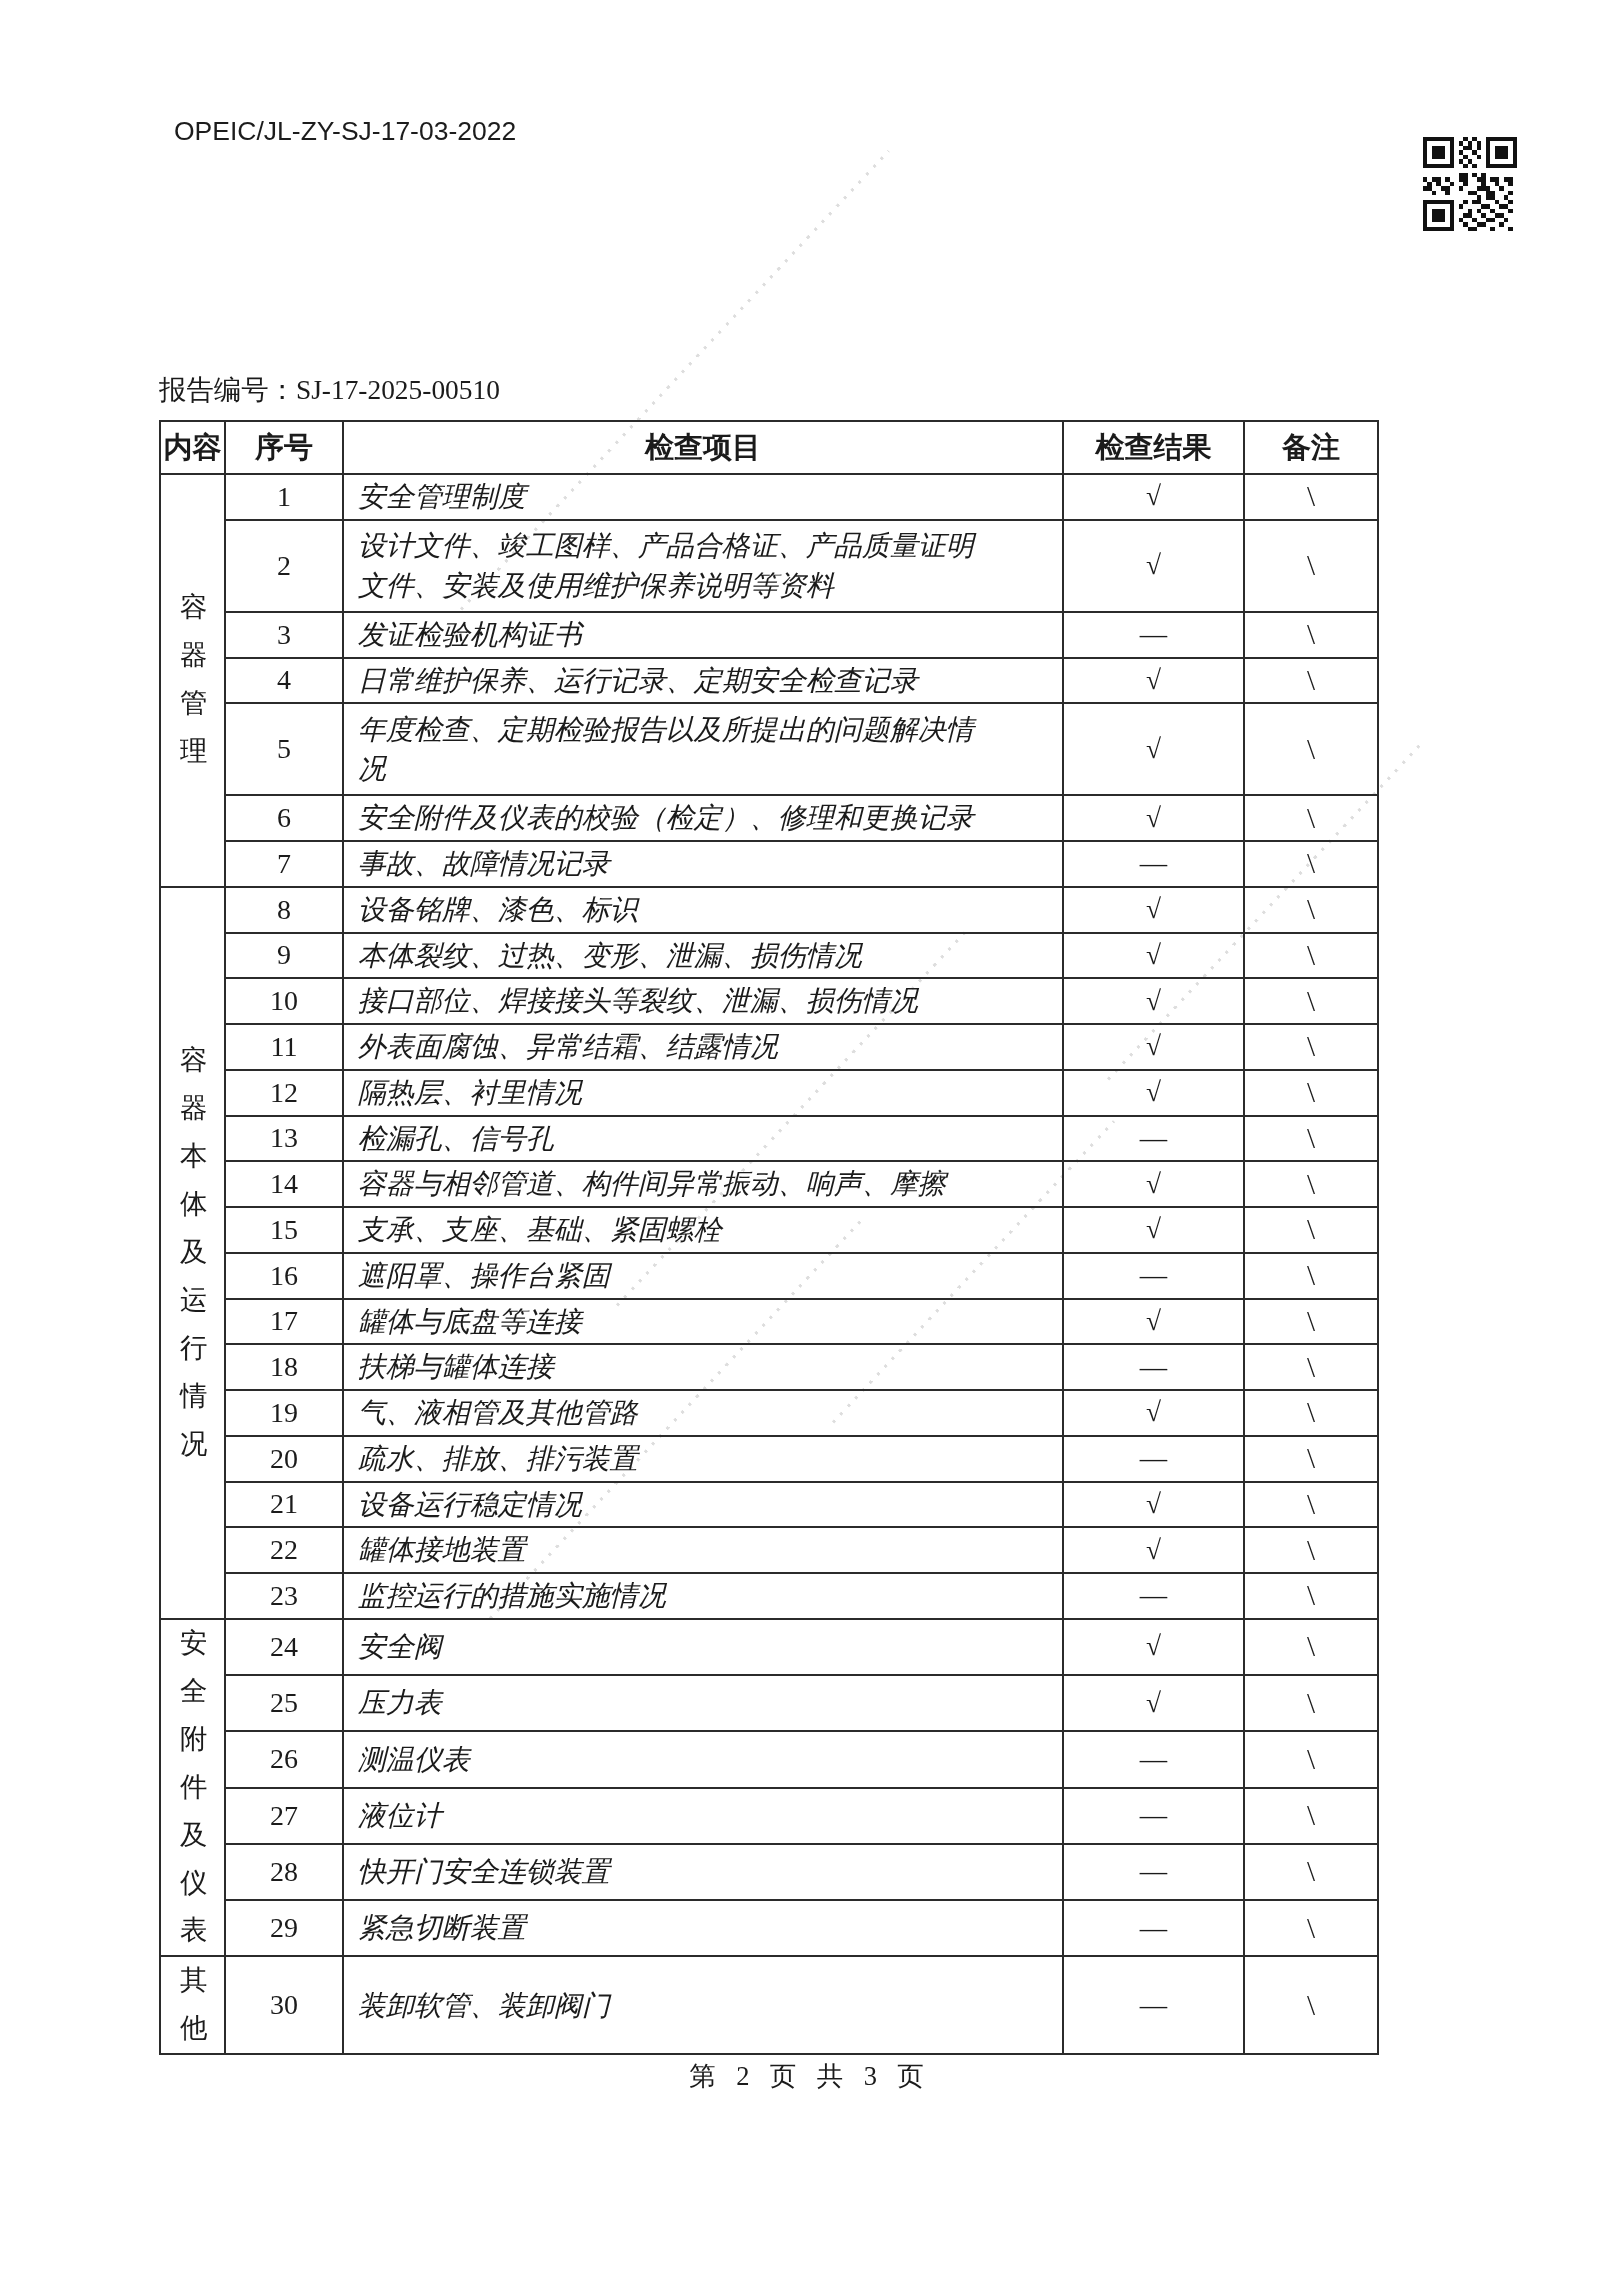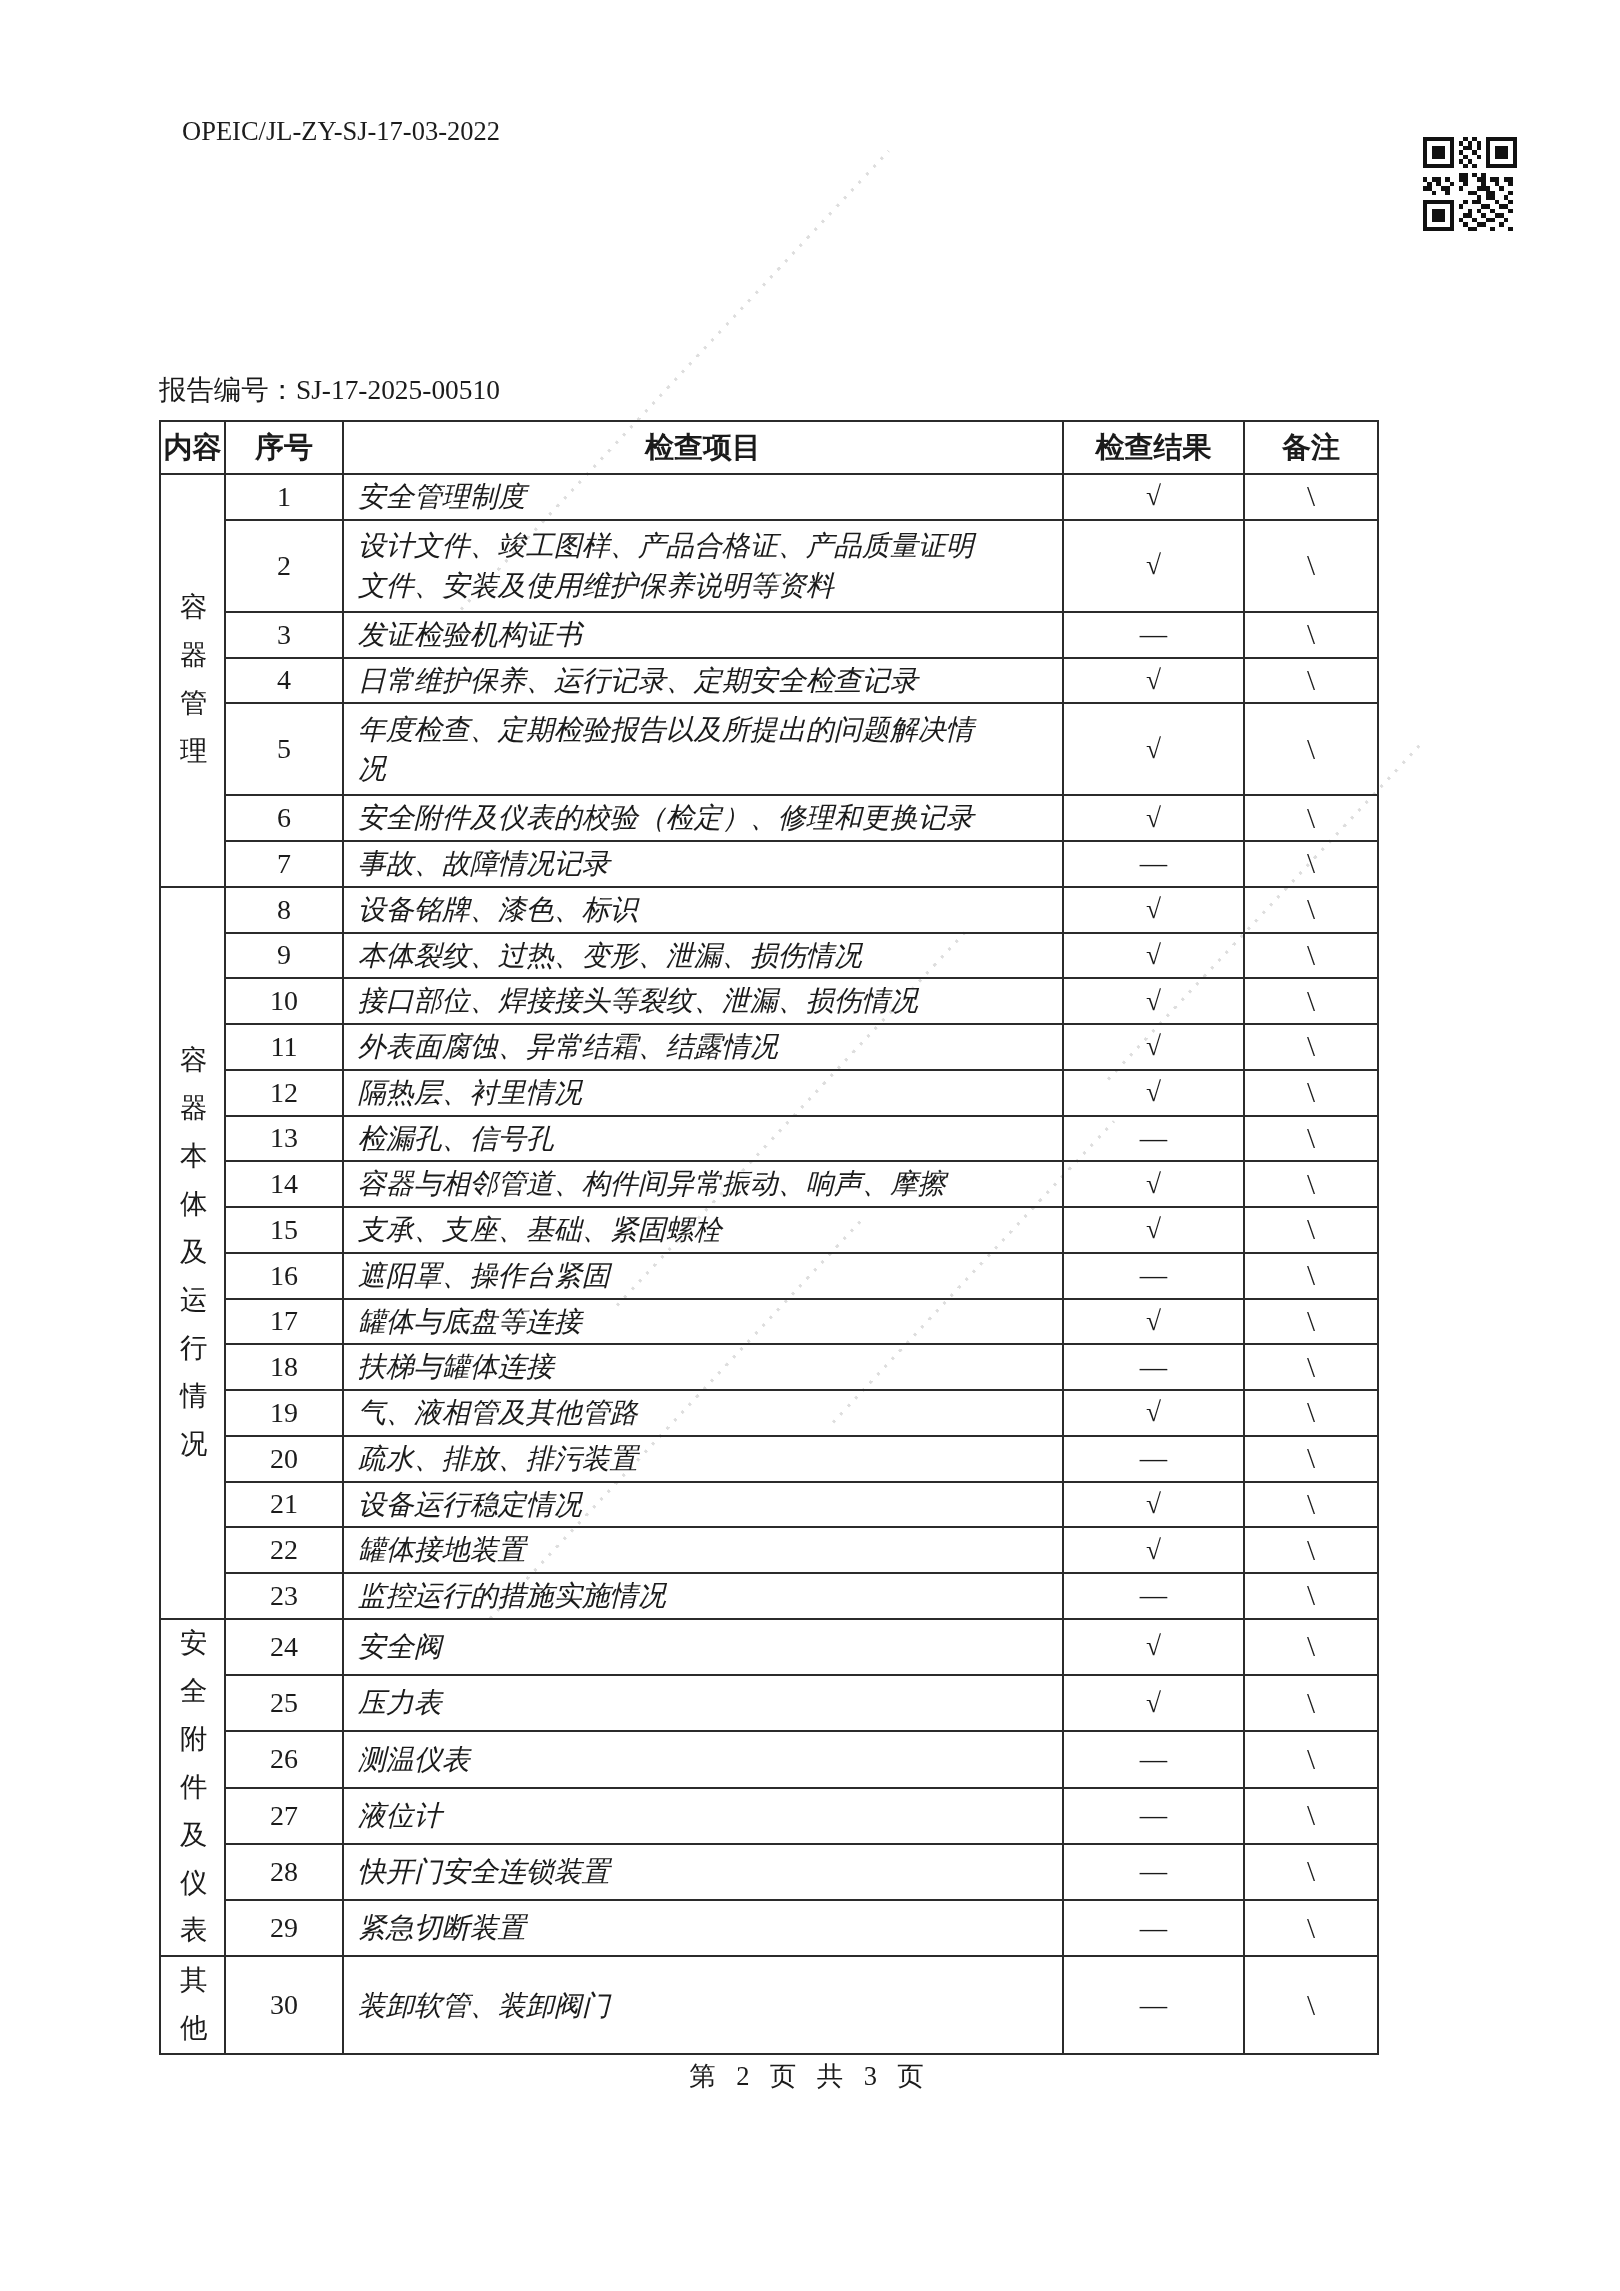--- a/index.html
+++ b/index.html
@@ -2,22 +2,22 @@
 <html><head>
 <meta charset="utf-8">
 <style>
   html,body{margin:0;padding:0;background:#fff;}
   .page{
     position:relative;width:1620px;height:2292px;background:#ffffff;
     font-family:"Liberation Serif","DejaVu Serif",serif;color:#1b1b1b;overflow:hidden;
   }
   .doc-code{
     position:absolute;left:174px;top:116px;
-    font-family:Liberation Serif, serif;
-    font-size:26.5px;letter-spacing:0px;color:#1c1c1c;white-space:nowrap;margin-left:8px;
+    font-family:Liberation Sans, sans-serif;
+    font-size:26.5px;letter-spacing:0px;color:#1c1c1c;white-space:nowrap;
   }
   .qr{position:absolute;left:1423px;top:137px;width:94px;height:94px;}
   .title{
     position:absolute;left:0;top:286px;width:100%;text-align:center;
     font-size:39px;font-weight:bold;letter-spacing:2.9px;
   }
   .report-no{
     position:absolute;left:159px;top:372px;width:1218px;box-sizing:border-box;
     text-align:left;padding-right:147px;font-size:27.4px;white-space:nowrap;
   }

